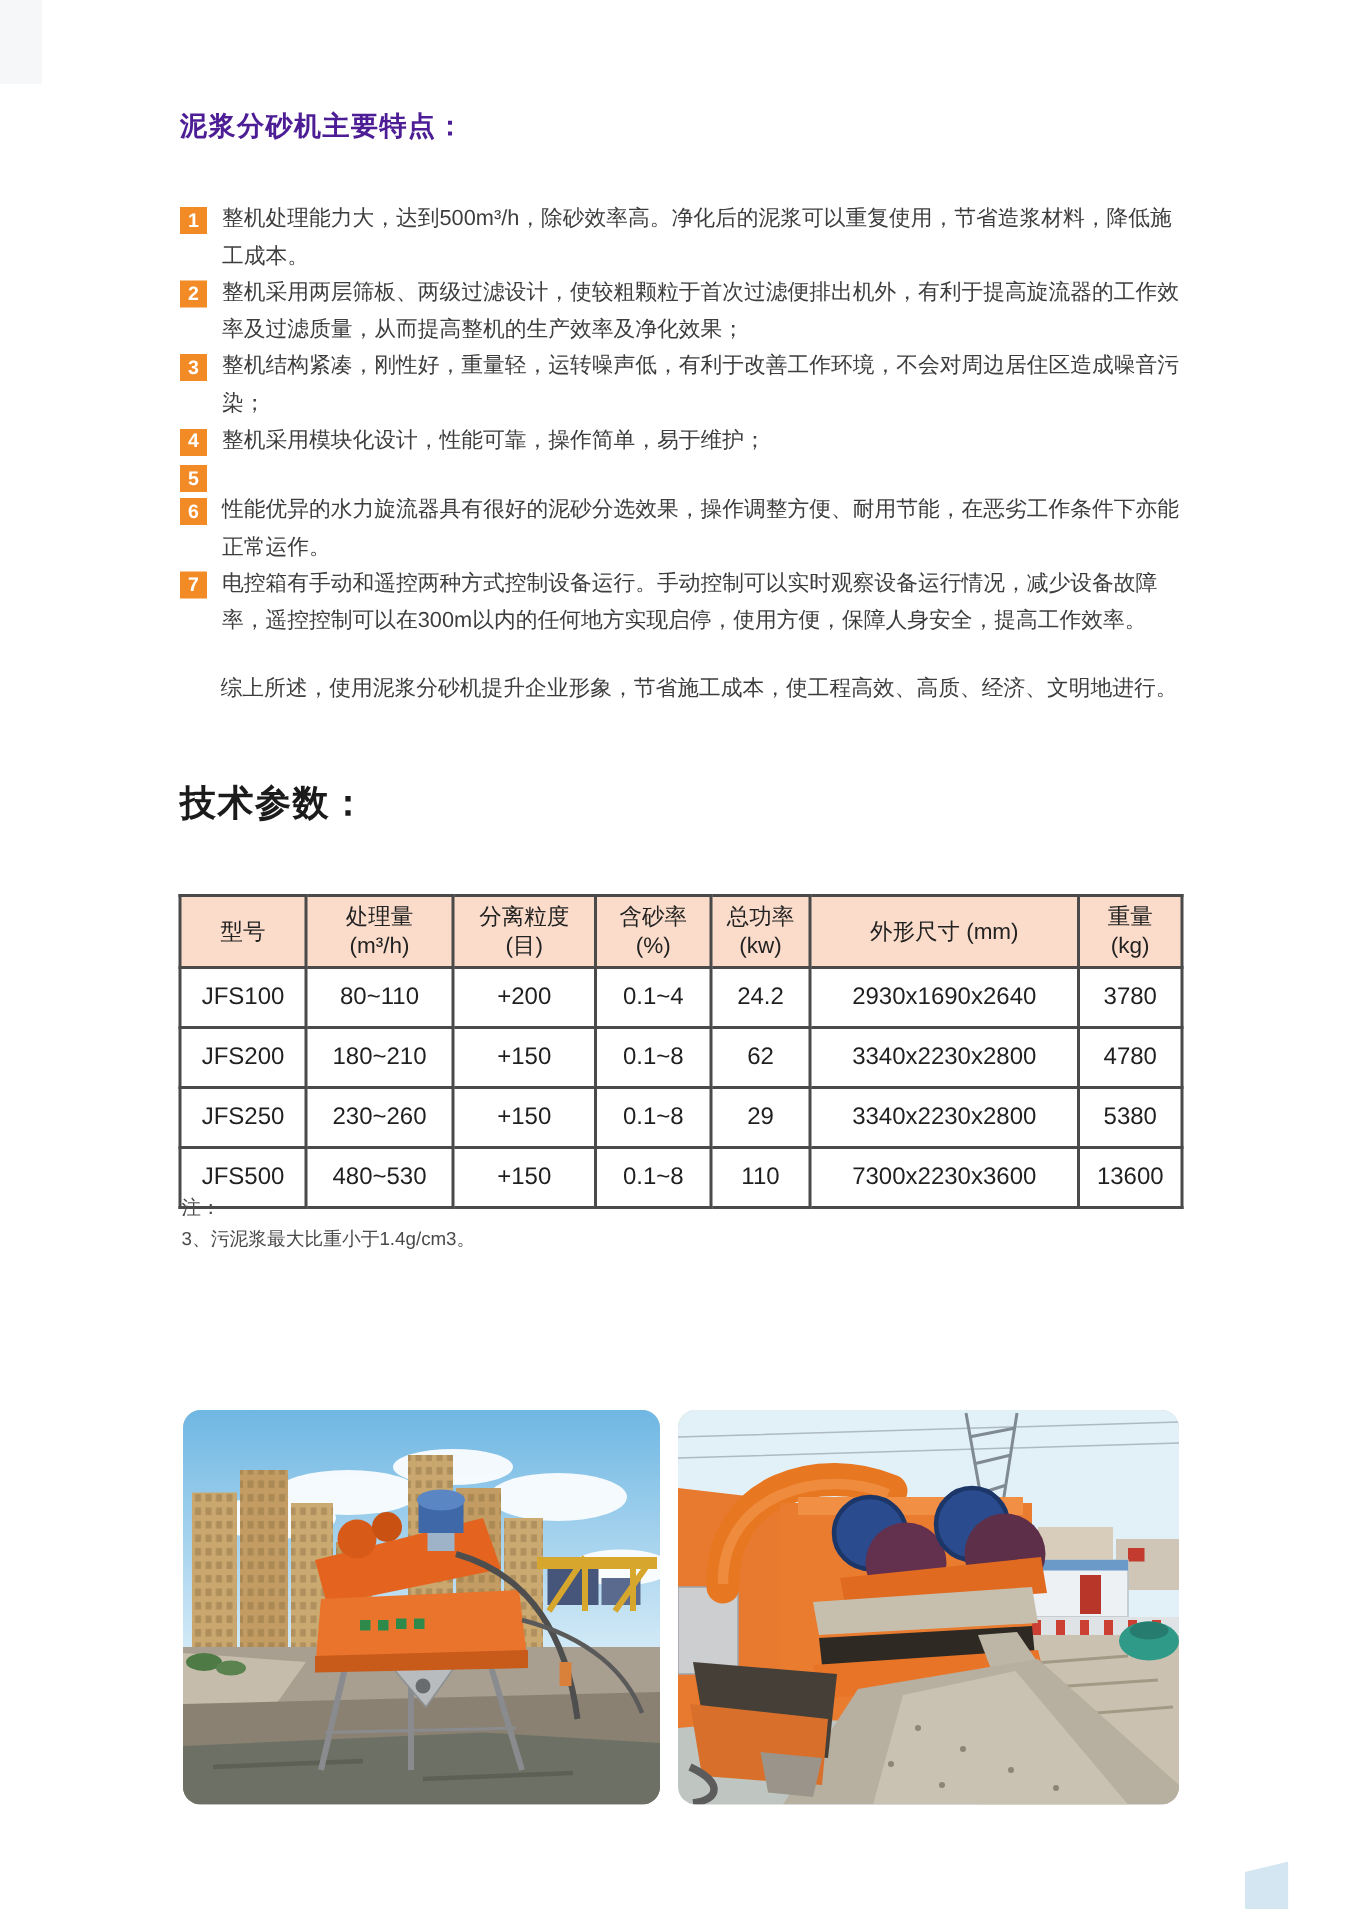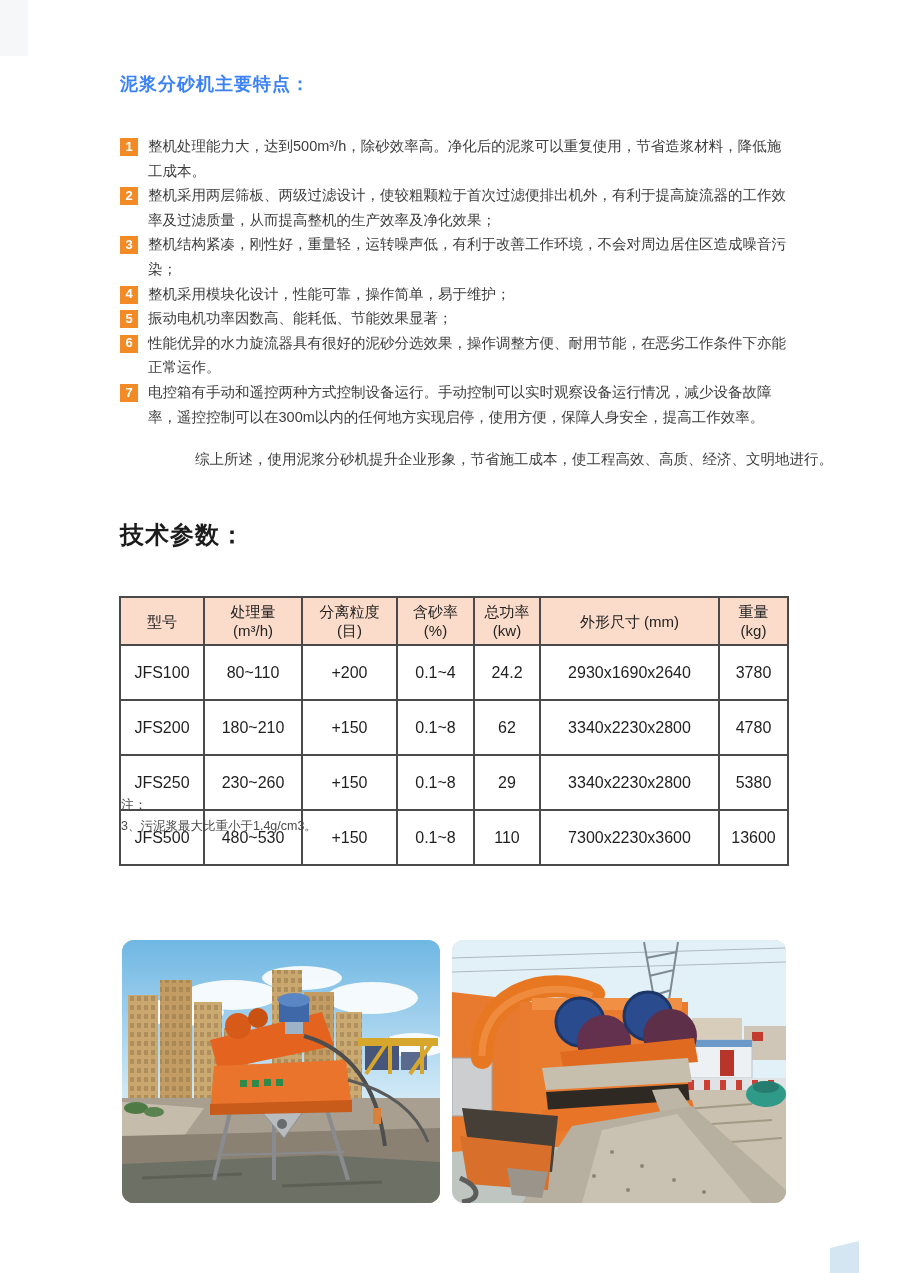--- a/index.html
+++ b/index.html
@@ -5,56 +5,56 @@
   * { margin:0; padding:0; box-sizing:border-box; }
   html,body { background:#ffffff; }
   .page {
     position:relative; width:900px; height:1273px; background:#ffffff;
     font-family:"Liberation Sans","DejaVu Sans",sans-serif; overflow:hidden;
     color:#3d3d3d;
   }
   .edge-shade { position:absolute; left:0; top:0; width:28px; height:56px; background:#f6f7f8; }
   .features-heading {
     position:absolute; left:120px; top:72px;
-    font-size:18px; font-weight:bold; color:#3b82f6; letter-spacing:1px;
+    font-size:18px; font-weight:bold; color:#4c1d95; letter-spacing:1px;
   }
   .features-list {
     position:absolute; left:120px; top:134px; width:668px; list-style:none;
   }
   .features-list li {
     display:flex; align-items:flex-start;
     font-size:14.5px; line-height:24.6px; color:#3d3d3d;
   }
   .badge {
     flex:0 0 18px; width:18px; height:18px; margin-top:4px; margin-right:10px;
     background:#f28a26; color:#ffffff; font-size:13px; font-weight:bold;
     display:flex; align-items:center; justify-content:center;
   }
   .summary {
     position:absolute; left:147px; top:447px; width:642px;
-    font-size:14.5px; line-height:24px; color:#3d3d3d;margin-left:48px;
+    font-size:14.5px; line-height:24px; color:#3d3d3d;
   }
   .specs-heading {
     position:absolute; left:120px; top:519px;
     font-size:24px; font-weight:bold; color:#1b1b1b; letter-spacing:1px;
   }
   table.specs {
     position:absolute; left:119px; top:596px; width:668px;
     border-collapse:collapse; table-layout:fixed;
   }
   table.specs th, table.specs td {
     border:2px solid #4a4a4a; text-align:center; vertical-align:middle;
     padding:0;
   }
   table.specs thead th {
     background:#fbdccb; height:48px; font-weight:normal;
     font-size:15px; color:#222222; line-height:19px;
   }
   table.specs tbody td {
-    height:55px; font-size:16px; color:#1f1f1f; background:#ffffff;
+    height:40px; font-size:16px; color:#1f1f1f; background:#ffffff;
   }
   .h-line { display:block; }
   .h-line:empty { display:none; }
   .notes { position:absolute; left:121px; top:795px; width:600px; color:#4a4a4a; }
   .notes-label { font-size:13px; line-height:20px; }
   .note-item { font-size:12.5px; line-height:22px; }
   .photo {
     position:absolute; top:940px; height:263px; border-radius:12px; overflow:hidden;
     background:#bfc6c2;
   }
@@ -88,21 +88,20 @@
     <li>
       <span class="badge">3</span>
       <span>整机结构紧凑，刚性好，重量轻，运转噪声低，有利于改善工作环境，不会对周边居住区造成噪音污染；</span>
     </li>
     <li>
       <span class="badge">4</span>
       <span>整机采用模块化设计，性能可靠，操作简单，易于维护；</span>
     </li>
     <li>
       <span class="badge">5</span>
-      <span>振动电机功率因数高、能耗低、节能效果显著；</span>
     </li>
     <li>
       <span class="badge">6</span>
       <span>性能优异的水力旋流器具有很好的泥砂分选效果，操作调整方便、耐用节能，在恶劣工作条件下亦能正常运作。</span>
     </li>
     <li>
       <span class="badge">7</span>
       <span>电控箱有手动和遥控两种方式控制设备运行。手动控制可以实时观察设备运行情况，减少设备故障率，遥控控制可以在300m以内的任何地方实现启停，使用方便，保障人身安全，提高工作效率。</span>
     </li>
   </ul>

